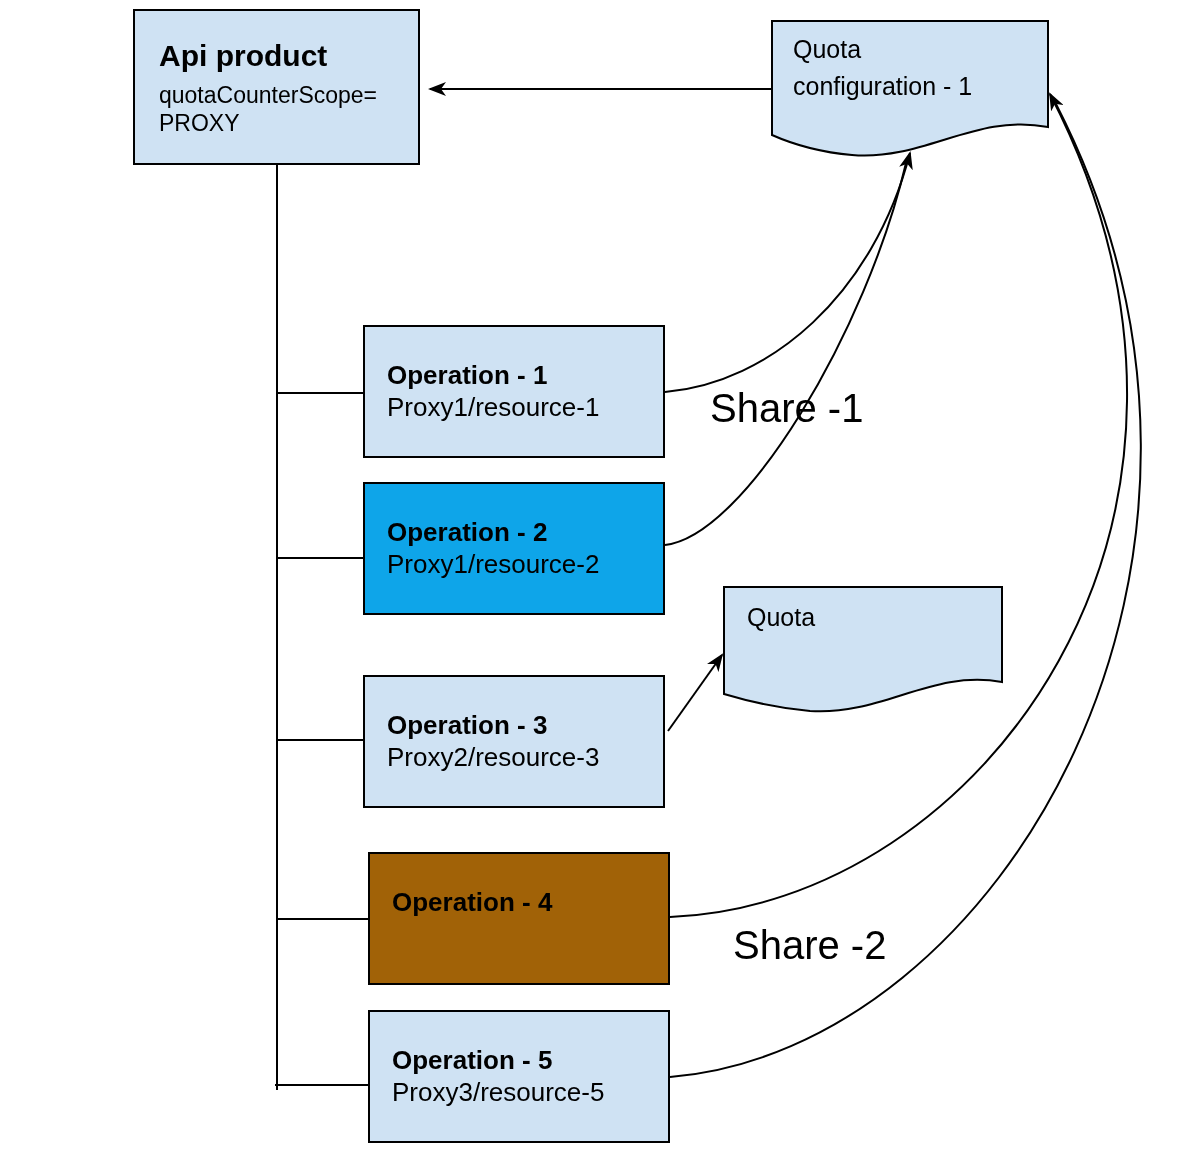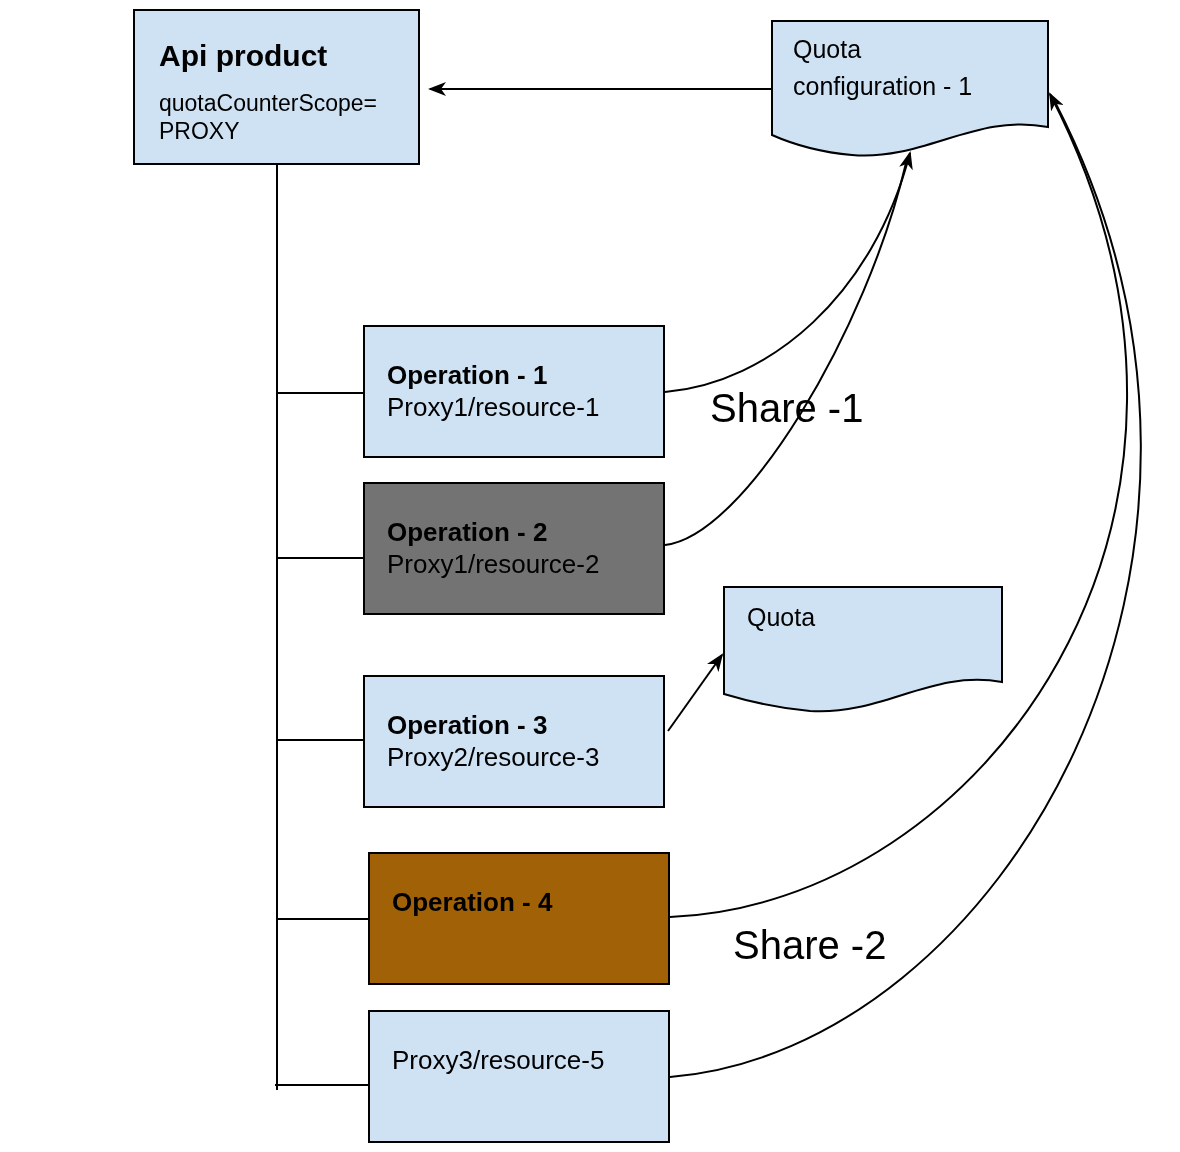--- a/index.html
+++ b/index.html
@@ -28,21 +28,21 @@
     color: #000000;
   }
   .api-box {
     left: 133px; top: 9px; width: 287px; height: 156px;
     padding: 28px 20px 0 24px;
   }
   .api-title {
     font-size: 30px;
     font-weight: bold;
     line-height: 34px;
-    margin-bottom: 16px;
+    margin-bottom: 8px;
   }
   .api-line {
     font-size: 23px;
     line-height: 28px;
   }
   .op-box {
     padding: 32px 20px 9px 22px;
     width: 302px; height: 133px;
   }
   .op-title {
@@ -125,32 +125,33 @@
   <div class="box api-box" style="background: rgb(207, 226, 243);">
     <div class="api-title">Api product</div>
     <div class="api-line">quotaCounterScope=</div>
     <div class="api-line">PROXY</div>
   </div>
 
   <div class="box op-box op1" style="background: rgb(207, 226, 243);">
     <div class="op-title">Operation - 1</div>
     <div class="op-sub">Proxy1/resource-1</div>
   </div>
-  <div class="box op-box op2" style="background: #737373;">
+  <div class="box op-box op2" style="background: #0ea5e9;">
     <div class="op-title">Operation - 2</div>
     <div class="op-sub">Proxy1/resource-2</div>
   </div>
   <div class="box op-box op3" style="background: rgb(207, 226, 243);">
     <div class="op-title">Operation - 3</div>
     <div class="op-sub">Proxy2/resource-3</div>
   </div>
   <div class="box op-box op4" style="background: #a16207;">
     <div class="op-title">Operation - 4</div>
   </div>
   <div class="box op-box op5" style="background: rgb(207, 226, 243);">
+    <div class="op-title">Operation - 5</div>
     <div class="op-sub">Proxy3/resource-5</div>
   </div>
 
   <div class="doc-text doc1-text">
     <div>Quota</div>
     <div>configuration - 1</div>
   </div>
   <div class="doc-text doc2-text">
     <div>Quota</div>
   </div>

